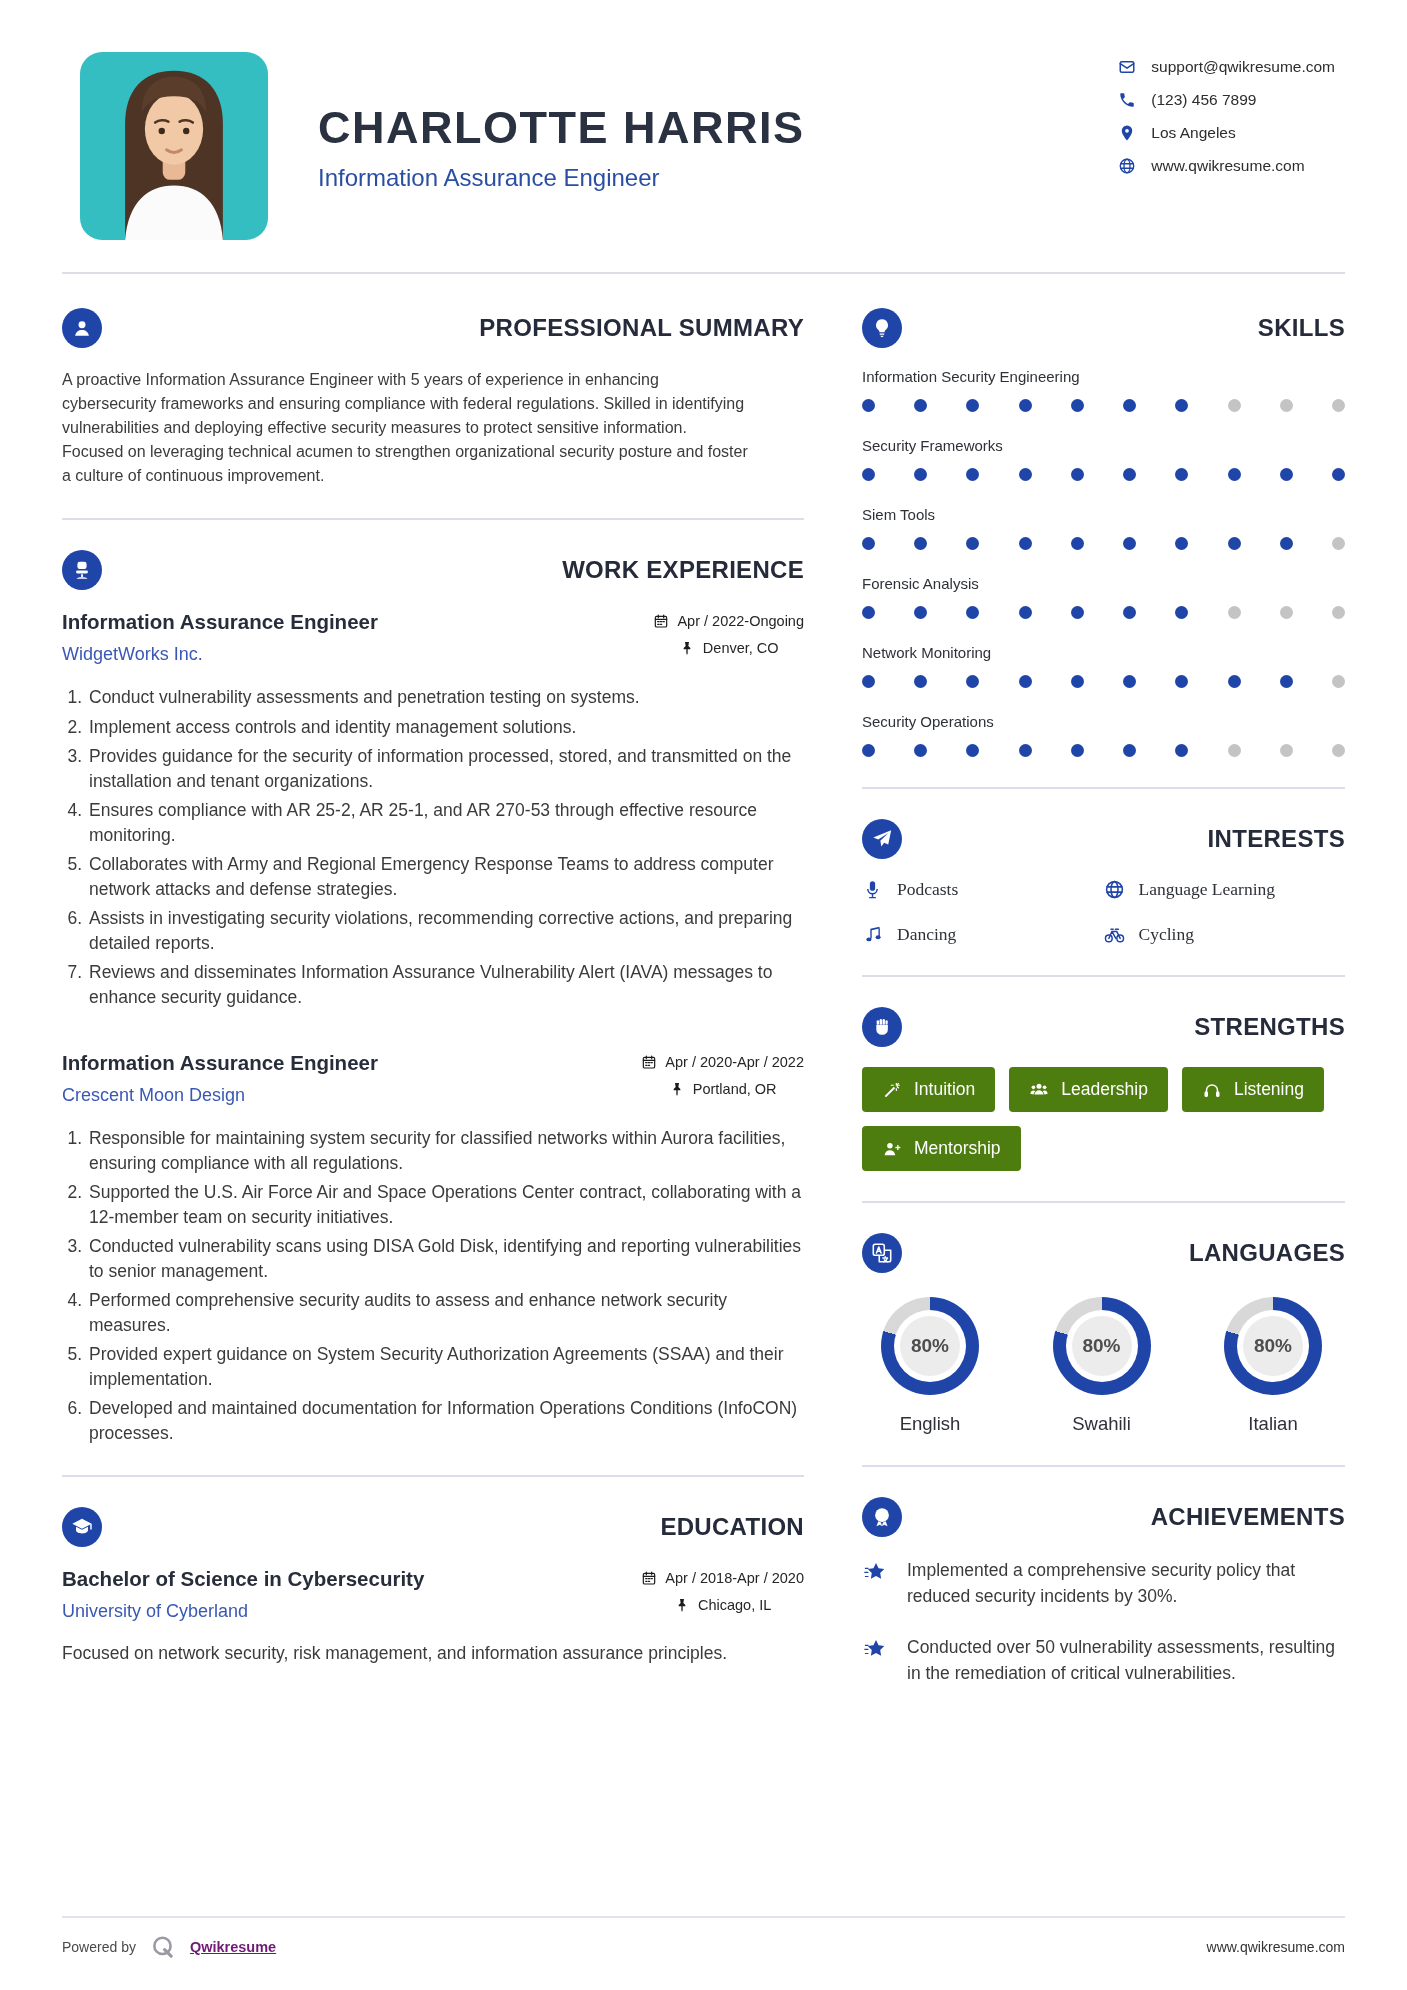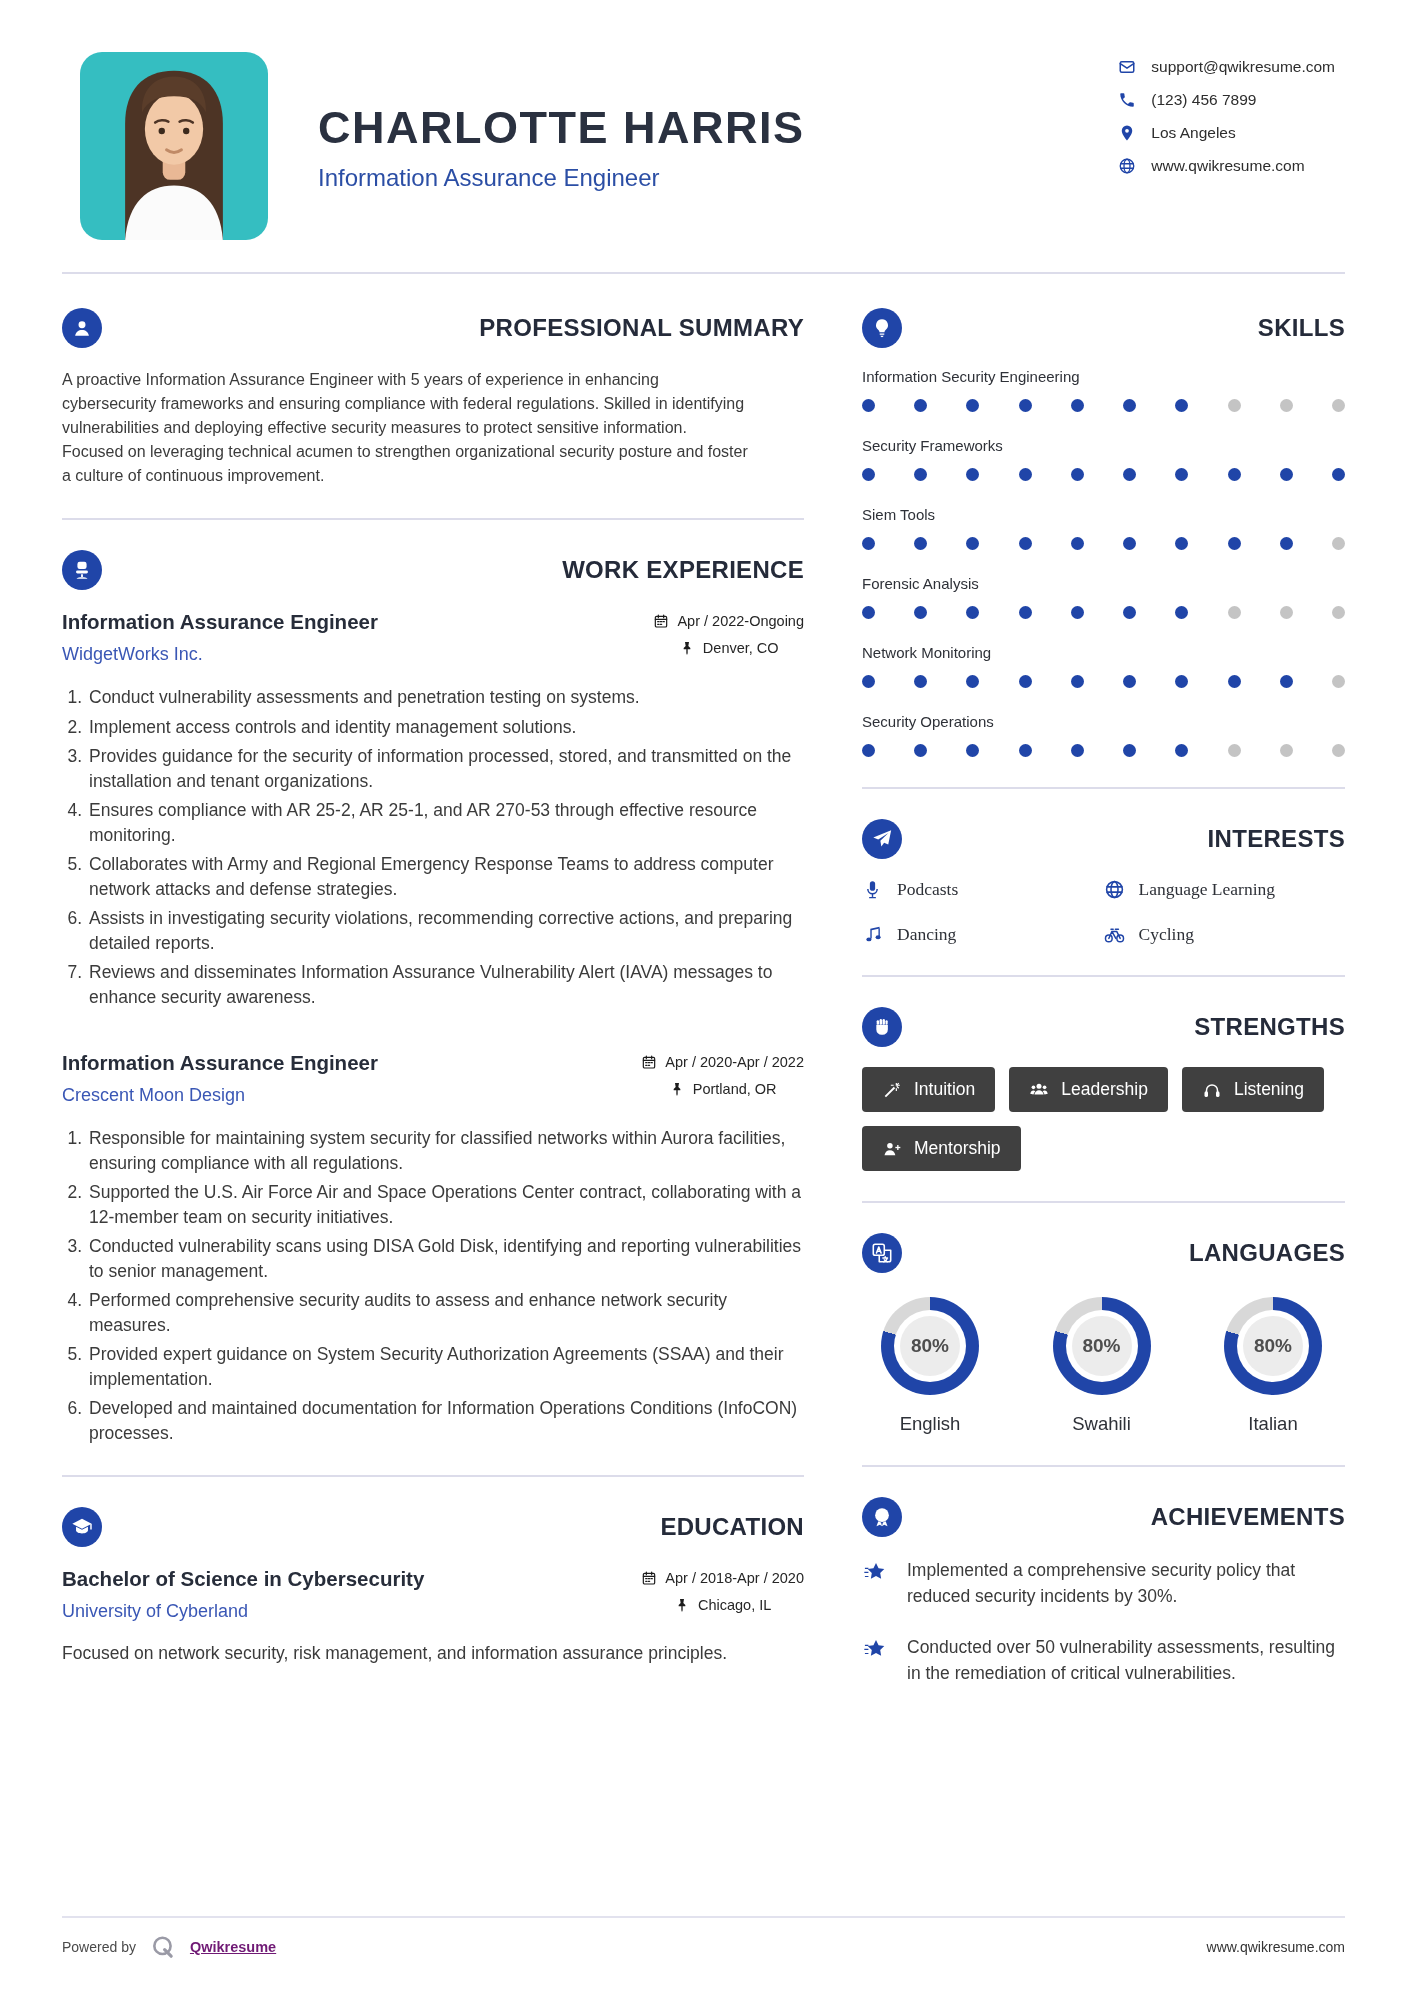--- a/index.html
+++ b/index.html
@@ -55,21 +55,21 @@
   .dots { display:flex; justify-content:space-between; }
   .dot { width:13px; height:13px; border-radius:50%; background:#2045a8; }
   .dot.empty { background:#c4c4c4; }
   
   .interests-grid { display:grid; grid-template-columns:1fr 1fr; row-gap:24px;font-family:Liberation Serif, serif; }
   .interest { display:flex; align-items:center; gap:14px; font-size:17.5px; color:#2e3138; }
   .i-icon { width:21px; height:21px; color:#2045a8; display:flex; flex:none; }
   .i-icon svg { width:21px; height:21px; }
   
   .strengths-wrap { display:flex; flex-wrap:wrap; gap:14px; }
-  .strength { display:inline-flex; align-items:center; gap:12px; background:#404040; color:#fff;
+  .strength { display:inline-flex; align-items:center; gap:12px; background:#4d7c0f; color:#fff;
               font-size:17.5px; padding:12px 20px; border-radius:4px; border:0; }
   .s-icon { width:20px; height:20px; display:flex; flex:none; color:#fff; }
   .s-icon svg { width:20px; height:20px; }
   
   .langs { display:flex; justify-content:space-between; padding:4px 6px 0 2px; }
   .lang { display:flex; flex-direction:column; align-items:center; width:132px; }
   .donut { position:relative; width:98px; height:98px; border-radius:50%; }
   .donut .hole { position:absolute; inset:13px; background:#fff; border-radius:50%; }
   .donut .core { position:absolute; inset:6px; background:#ececec; border-radius:50%;
                  display:flex; align-items:center; justify-content:center; }
@@ -213,21 +213,21 @@
                   </div>
                 </div>
               </div>
               <ol class="bullets">
                 <li>Conduct vulnerability assessments and penetration testing on systems.</li>
                 <li>Implement access controls and identity management solutions.</li>
                 <li>Provides guidance for the security of information processed, stored, and transmitted on the installation and tenant organizations.</li>
                 <li>Ensures compliance with AR 25-2, AR 25-1, and AR 270-53 through effective resource monitoring.</li>
                 <li>Collaborates with Army and Regional Emergency Response Teams to address computer network attacks and defense strategies.</li>
                 <li>Assists in investigating security violations, recommending corrective actions, and preparing detailed reports.</li>
-                <li>Reviews and disseminates Information Assurance Vulnerability Alert (IAVA) messages to enhance security awareness.</li>
+                <li>Reviews and disseminates Information Assurance Vulnerability Alert (IAVA) messages to enhance security guidance.</li>
               </ol>
             </article>
             <article class="job">
               <div class="job-head">
                 <div>
                   <div class="job-title-text">Information Assurance Engineer</div>
                   <div class="company">Crescent Moon Design</div>
                 </div>
                 <div class="meta">
                   <div class="meta-row">

